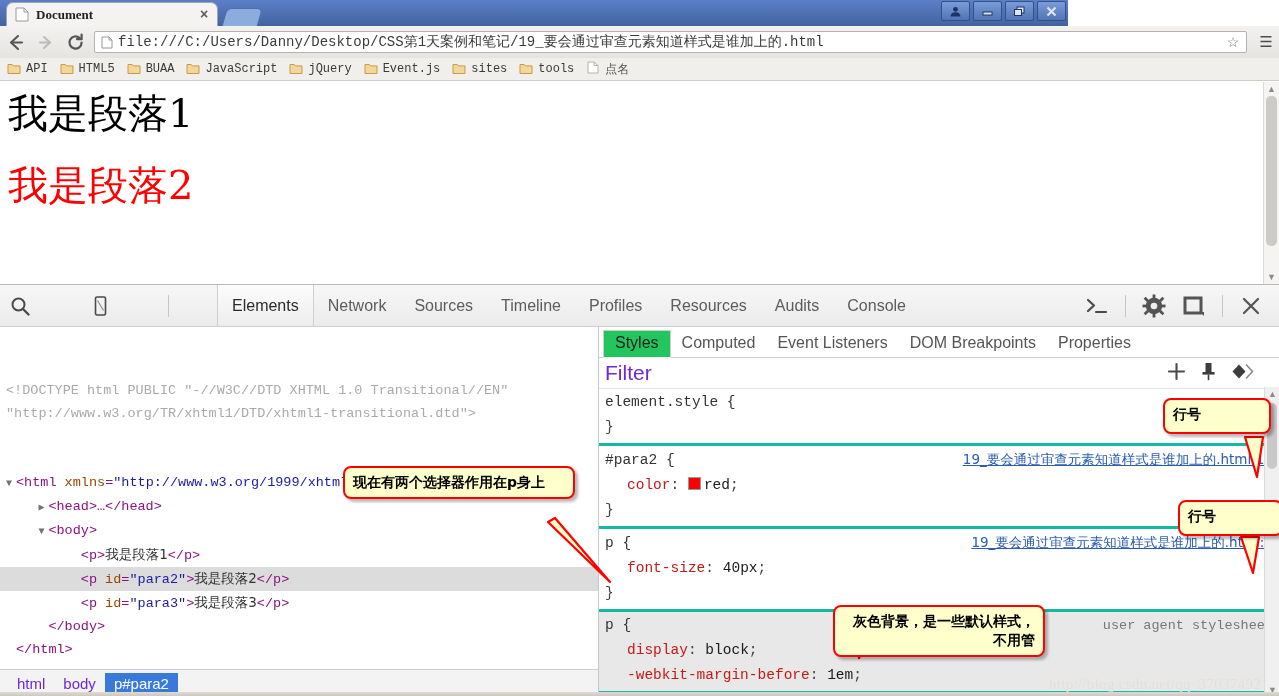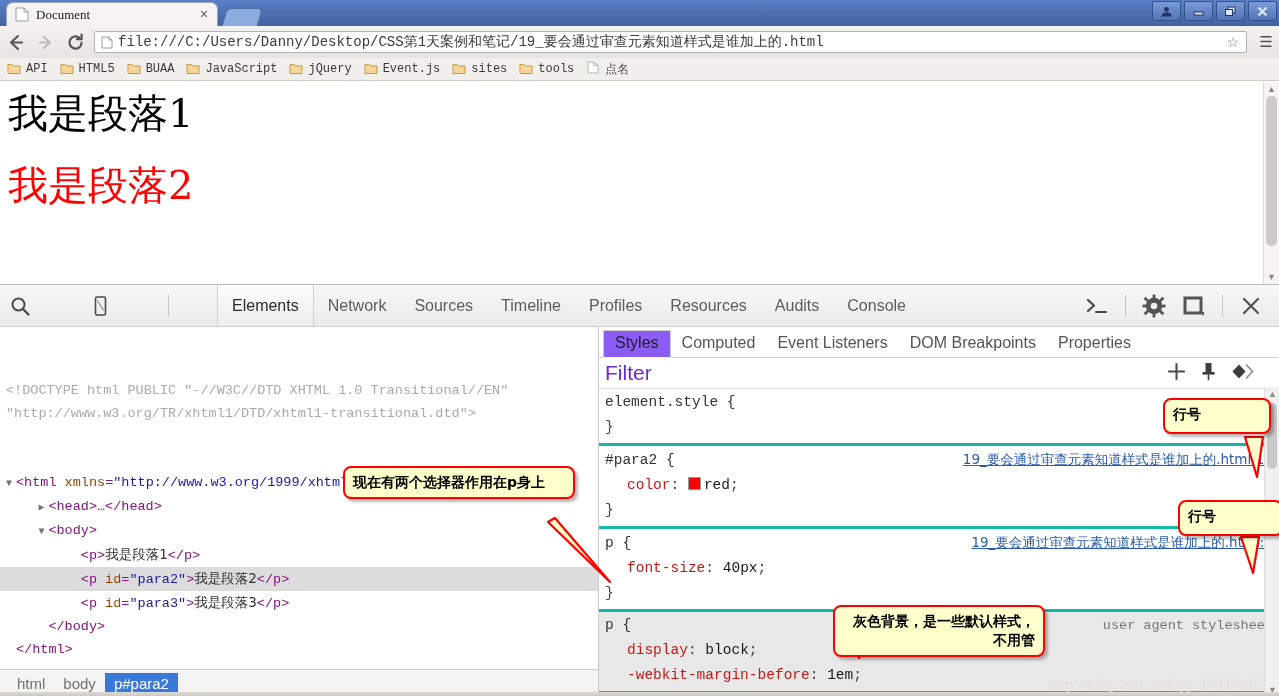--- a/index.html
+++ b/index.html
@@ -6,22 +6,23 @@
     margin: 0; padding: 0;
     width: 1279px; height: 696px;
     overflow: hidden;
     background: #fff;
     font-family: "Liberation Sans", sans-serif;
   }
   #root { position: relative; width: 1279px; height: 696px; }
 
   
   .tabstrip {
-    position: absolute; left: 0; top: 0; width: 1279px; height: 26px;
+    position: absolute; left: 0; top: 0; width: 1068px; height: 26px;
     background: linear-gradient(to bottom, #5b7fc7 0%, #43639f 100%);
+    font-weight: bold;
   }
   .win-btns {
     position: absolute; right: 2px; top: 1px; display: flex; gap: 3px;
   }
   .win-btn {
     width: 27px; height: 18px;
     background: linear-gradient(to bottom,#7b9cd8,#5274b4);
     border: 1px solid #32518c; border-radius: 2px;
     display: flex; align-items: center; justify-content: center;
     color: #e8eefb; font-size: 11px; line-height: 1;
@@ -156,36 +157,36 @@
   .tk-val { color: #1a1aa6; }
   .tk-text { color: #333; font-family: "DejaVu Sans", sans-serif; }
   .tri { display:inline-block; width: 10px; color:#727272; font-size: 10px; }
 
   .crumbs {
     position: absolute; left: 0; bottom: 0; width: 598px; height: 28px;
     background: #f3f3f3; border-top: 1px solid #cdcdcd;
     display: flex; align-items: center; padding-left: 8px; box-sizing: border-box;
   }
   .crumb {
-    padding: 2px 9px; font-size: 15px; color: #737373;
+    padding: 2px 9px; font-size: 15px; color: #6d28d9;
     font-family: "Liberation Sans", sans-serif;
   }
   .crumb.active { background: #3879d9; color: #fff; }
 
   .dt-right-pane { flex: 1; position: relative; background: #fff; overflow: hidden; }
   .sub-tabs {
     height: 30px; display: flex; align-items: flex-end;
     border-bottom: 1px solid #cfcfcf; background: #fff; padding-left: 4px;
   }
   .sub-tab {
     padding: 3px 11px 5px 11px; font-size: 16px; color: #555;
   }
   .sub-tab.active {
     color: #222; border: 1px solid #cfcfcf; border-bottom: 1px solid #fff;
-    margin-bottom: -1px; background: #8b5cf6;
+    margin-bottom: -1px; background: #22c55e;
   }
   .filter-row {
     height: 30px; display: flex; align-items: center;
     border-bottom: 1px solid #e2e2e2; padding: 0 6px;
   }
   .filter-text { font-size: 21px; color: #6d28d9; font-family: "Liberation Sans", sans-serif; }
   .filter-icons { margin-left: auto; display: flex; align-items: center; gap: 14px; color: #4a4a4a; padding-right: 18px;}
   .rules {
     font-family: "Liberation Mono", monospace; font-size: 14.5px; line-height: 25px;
     color: #444;

